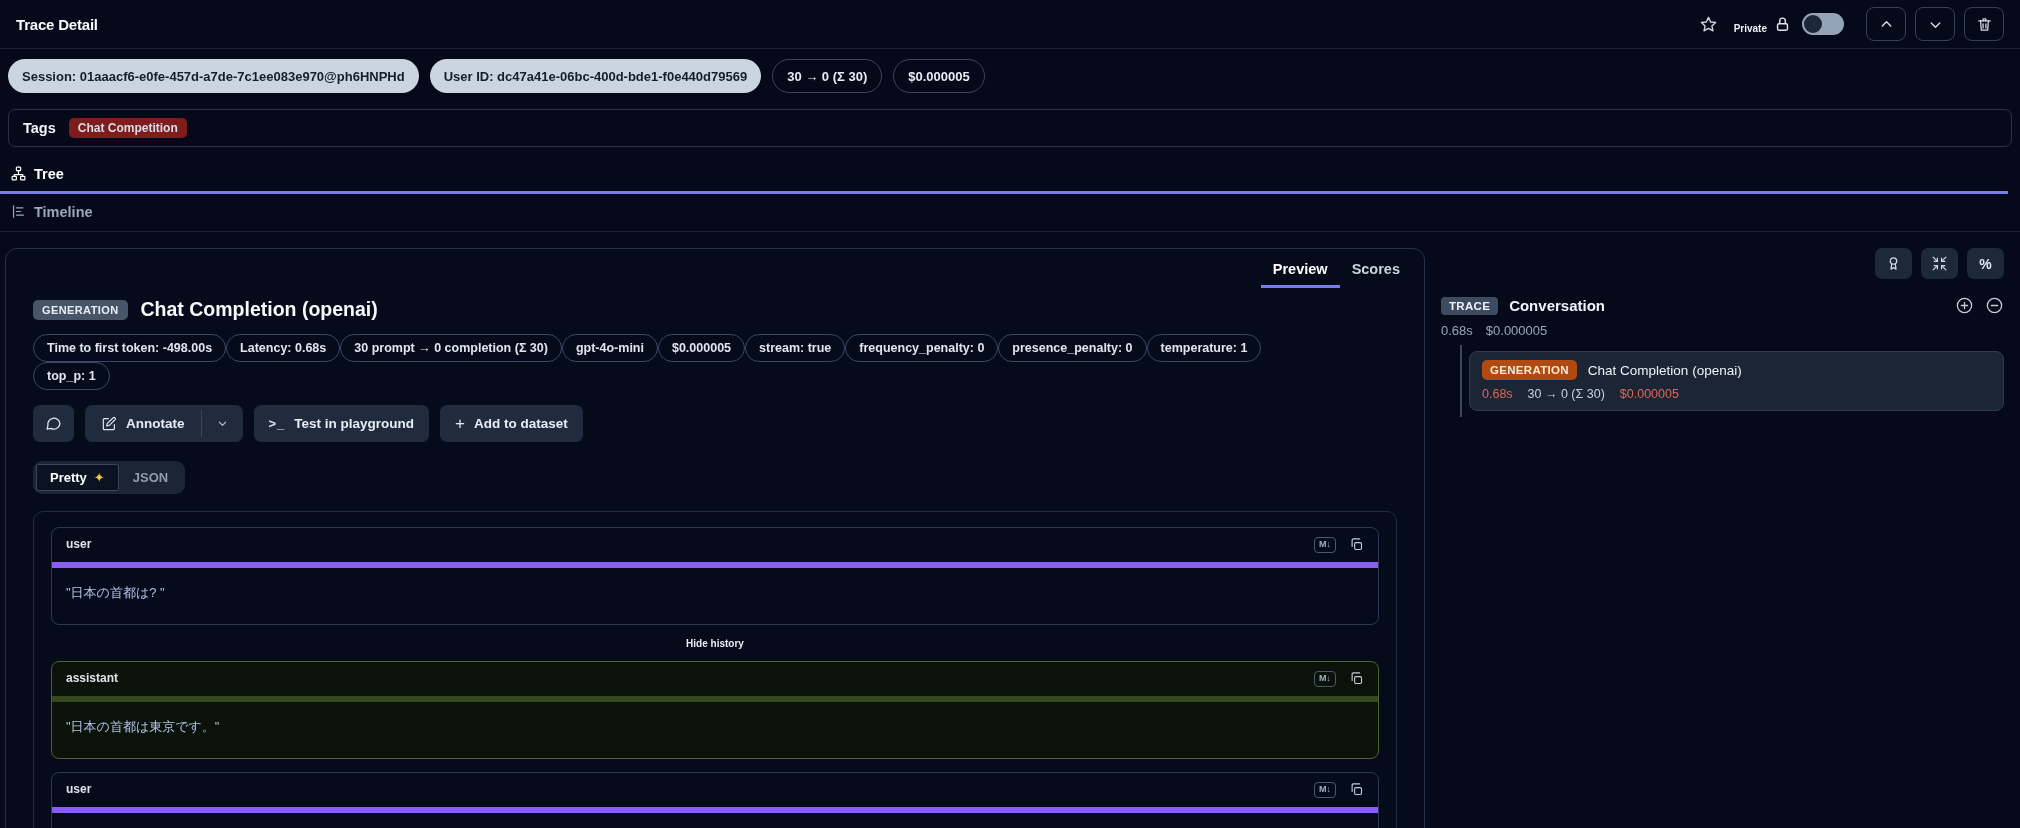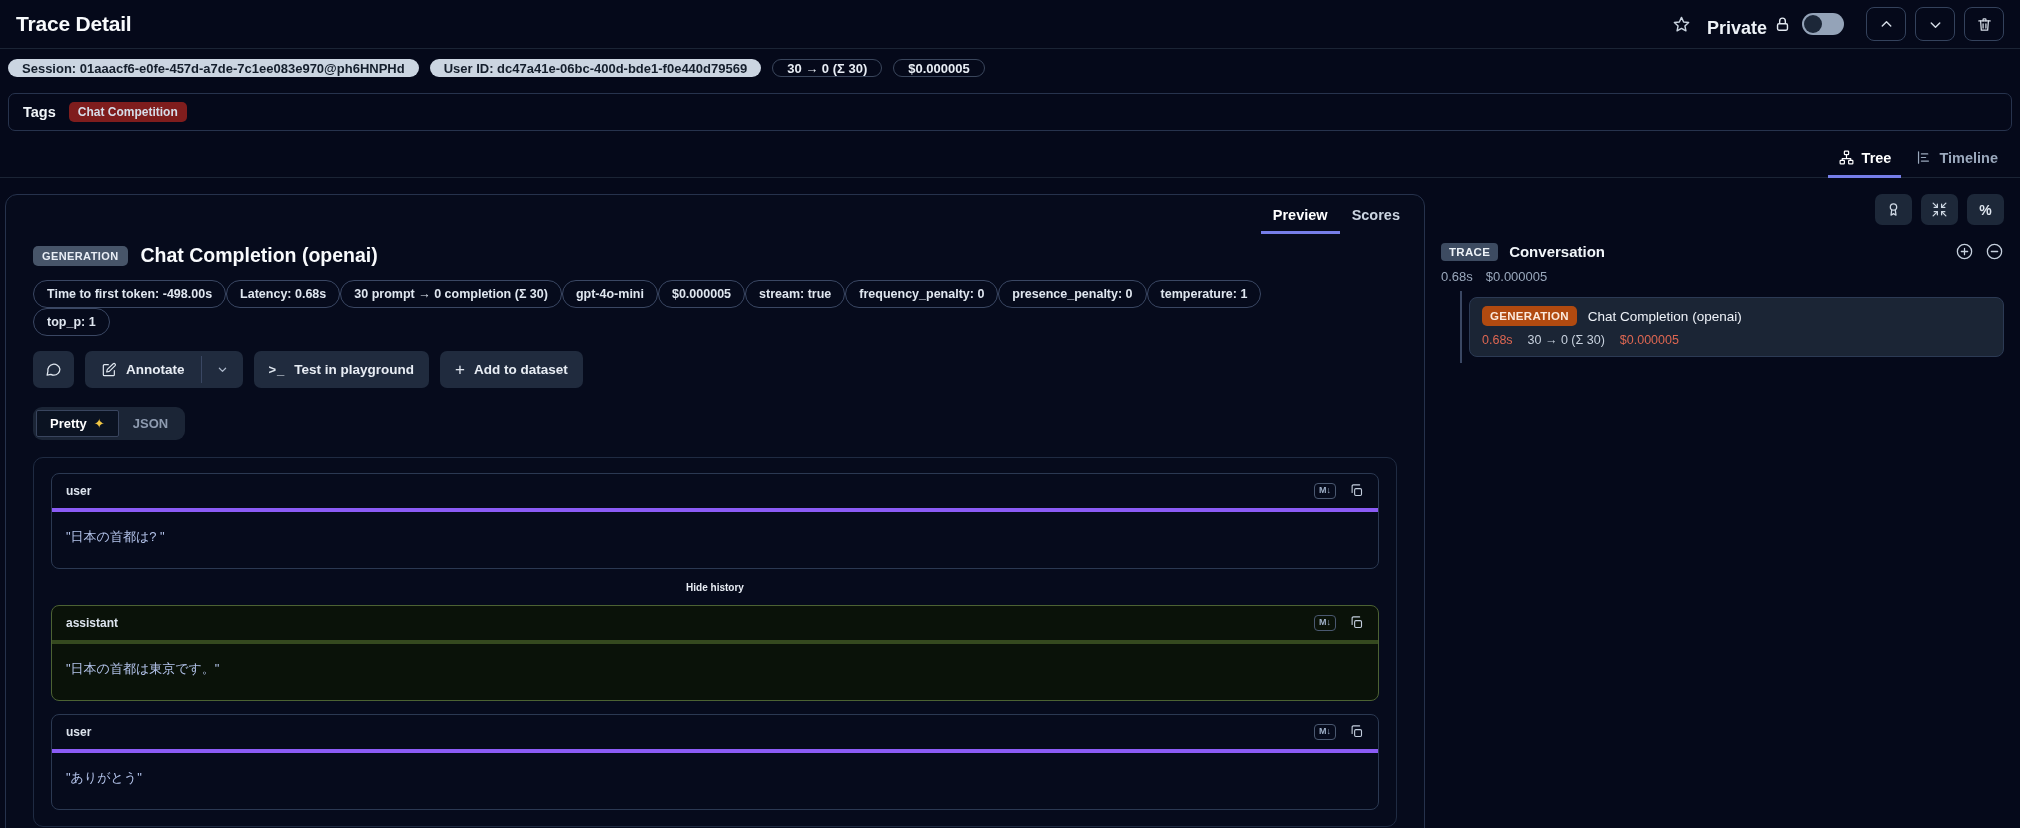--- a/index.html
+++ b/index.html
@@ -8,45 +8,45 @@
     background:#05091a;
     color:#e8edf4;
     font-family:"Liberation Sans","DejaVu Sans",sans-serif;
     font-size:13px;
     position:relative;
   }
   svg { display:block; }
 
   
   .top-header { display:flex; align-items:center; justify-content:space-between; height:48px; padding:0 16px 0 16px; }
-  .page-title { font-size:21px; font-weight:bold; color:#f8fafc; letter-spacing:-0.2px; }
+  .page-title { font-size:15px; font-weight:bold; color:#f8fafc; letter-spacing:-0.2px; }
   .header-controls { display:flex; align-items:center; gap:14px; }
   .icon-plain { background:none; border:none; cursor:pointer; padding:2px; }
   .privacy-group { display:flex; align-items:center; gap:7px; }
-  .privacy-label { font-size:18px; font-weight:bold; color:#eef2f7;margin-top:8px; }
+  .privacy-label { font-size:10px; font-weight:bold; color:#eef2f7;margin-top:8px; }
   .switch { width:42px; height:22px; border-radius:999px; background:#94a3b8; position:relative; border:none; cursor:pointer; margin-left:4px; }
   .switch .knob { position:absolute; left:2px; top:2px; width:18px; height:18px; border-radius:50%; background:#1c2738; }
   .btn-outline-sq { width:40px; height:34px; display:flex; align-items:center; justify-content:center; background:transparent; border:1px solid #34425c; border-radius:8px; cursor:pointer; }
   .hdr-btn-group { display:flex; gap:9px; margin-left:8px; }
 
   .divider { border-top:1px solid #1b2435; }
 
   
   .meta-row { display:flex; align-items:center; gap:11px; padding:10px 8px; }
-  .pill { height:18px; display:inline-flex; align-items:center; border-radius:999px; padding:0 14px; font-size:13px; font-weight:bold; white-space:nowrap; }
+  .pill { height:34px; display:inline-flex; align-items:center; border-radius:999px; padding:0 14px; font-size:13px; font-weight:bold; white-space:nowrap; }
   .pill-light { background:#cbd5e1; color:#141e2c; }
   .pill-outline { border:1px solid #3a465c; color:#e8edf4; background:transparent; }
 
   
   .tags-box { margin:6px 8px 0 8px; border:1px solid #27334d; border-radius:7px; padding:8px 14px; display:flex; align-items:center; gap:13px; }
   .tags-label { font-size:14.5px; font-weight:bold; color:#f1f5f9; }
   .tag-chip { background:#7f1d1d; color:#d6deea; font-size:12px; font-weight:bold; border-radius:5px; padding:3px 9px; cursor:pointer; }
 
   
-  .view-tabs { margin-top:12px; border-bottom:1px solid #1b2435; display:flex; justify-content:flex-end; padding-right:12px; gap:4px; }
+  .view-tabs { margin-top:12px; border-bottom:1px solid #1b2435; display:flex; justify-content:flex-end; padding-right:12px; gap:4px;flex-direction:column; }
   .view-tab { display:flex; align-items:center; gap:7px; padding:6px 10px 9px 10px; font-size:14.5px; font-weight:bold; color:#9aa8bc; background:none; border:none; border-bottom:3px solid transparent; margin-bottom:-1px; cursor:pointer; }
   .view-tab.active { color:#ffffff; border-bottom-color:#767ee9; }
 
   
   .content { display:flex; gap:16px; padding:16px 8px 0 5px; align-items:flex-start; }
 
   .main-panel { width:1420px; flex:0 0 1420px; background:#060b1c; border:1px solid #26324c; border-radius:12px; height:700px; overflow:hidden; }
   .panel-tabs { display:flex; justify-content:flex-end; padding:2px 12px 0 12px; }
   .panel-tab { padding:10px 12px 8px 12px; font-size:14.5px; font-weight:bold; color:#cbd5e1; background:none; border:none; border-bottom:3px solid transparent; cursor:pointer; }
   .panel-tab.active { color:#ffffff; border-bottom-color:#767ee9; }
@@ -71,21 +71,21 @@
   .plus-glyph { font-size:17px; font-weight:normal; color:#dfe6ef; line-height:1; }
 
   .format-toggle { margin:19px 27px 0 27px; display:inline-flex; background:#1b2536; border-radius:9px; padding:3px; }
   .fmt-seg { display:flex; align-items:center; gap:7px; border-radius:2px; padding:5px 13px; font-size:13px; font-weight:bold; background:none; border:1px solid transparent; color:#8e9bb0; cursor:pointer; font-family:inherit; }
   .fmt-seg.active { background:#0b1322; border-color:#39455e; color:#ffffff; }
   .sparkle { color:#f2c744; font-size:13px; }
 
   .messages-wrap { margin:17px 27px 0 27px; border:1px solid #1f2b42; border-radius:10px; padding:15px 17px 16px 17px; }
   .msg-card { border:1px solid #2b3952; border-radius:8px; overflow:hidden; background:#060b1c; }
   .msg-card.assistant { border-color:#4c6233; background:#0a1209; }
-  .msg-head { display:flex; align-items:center; justify-content:space-between; padding:9px 14px; border-bottom:4px solid #8b5cf6; }
+  .msg-head { display:flex; justify-content:space-between; padding:9px 14px; border-bottom:6px solid #8b5cf6; }
   .msg-card.assistant .msg-head { border-bottom-color:#35491f; }
   .msg-role { font-size:12px; font-weight:bold; color:#dde4ee; }
   .msg-head-icons { display:flex; align-items:center; gap:13px; }
   .md-toggle { border:1px solid #4a5870; border-radius:4px; color:#9fb0c8; font-size:9px; font-weight:bold; padding:2px 4px; background:none; cursor:pointer; line-height:1.1; }
   .copy-btn { background:none; border:none; cursor:pointer; padding:0; }
   .msg-body { padding:16px 14px 22px 14px; font-size:13px; color:#b3c3ea; }
   .hide-history { text-align:center; padding:13px 0 12px 0; font-size:10px; font-weight:bold; color:#e8edf4; cursor:pointer; }
   .msg-gap { height:0; }
 
   

